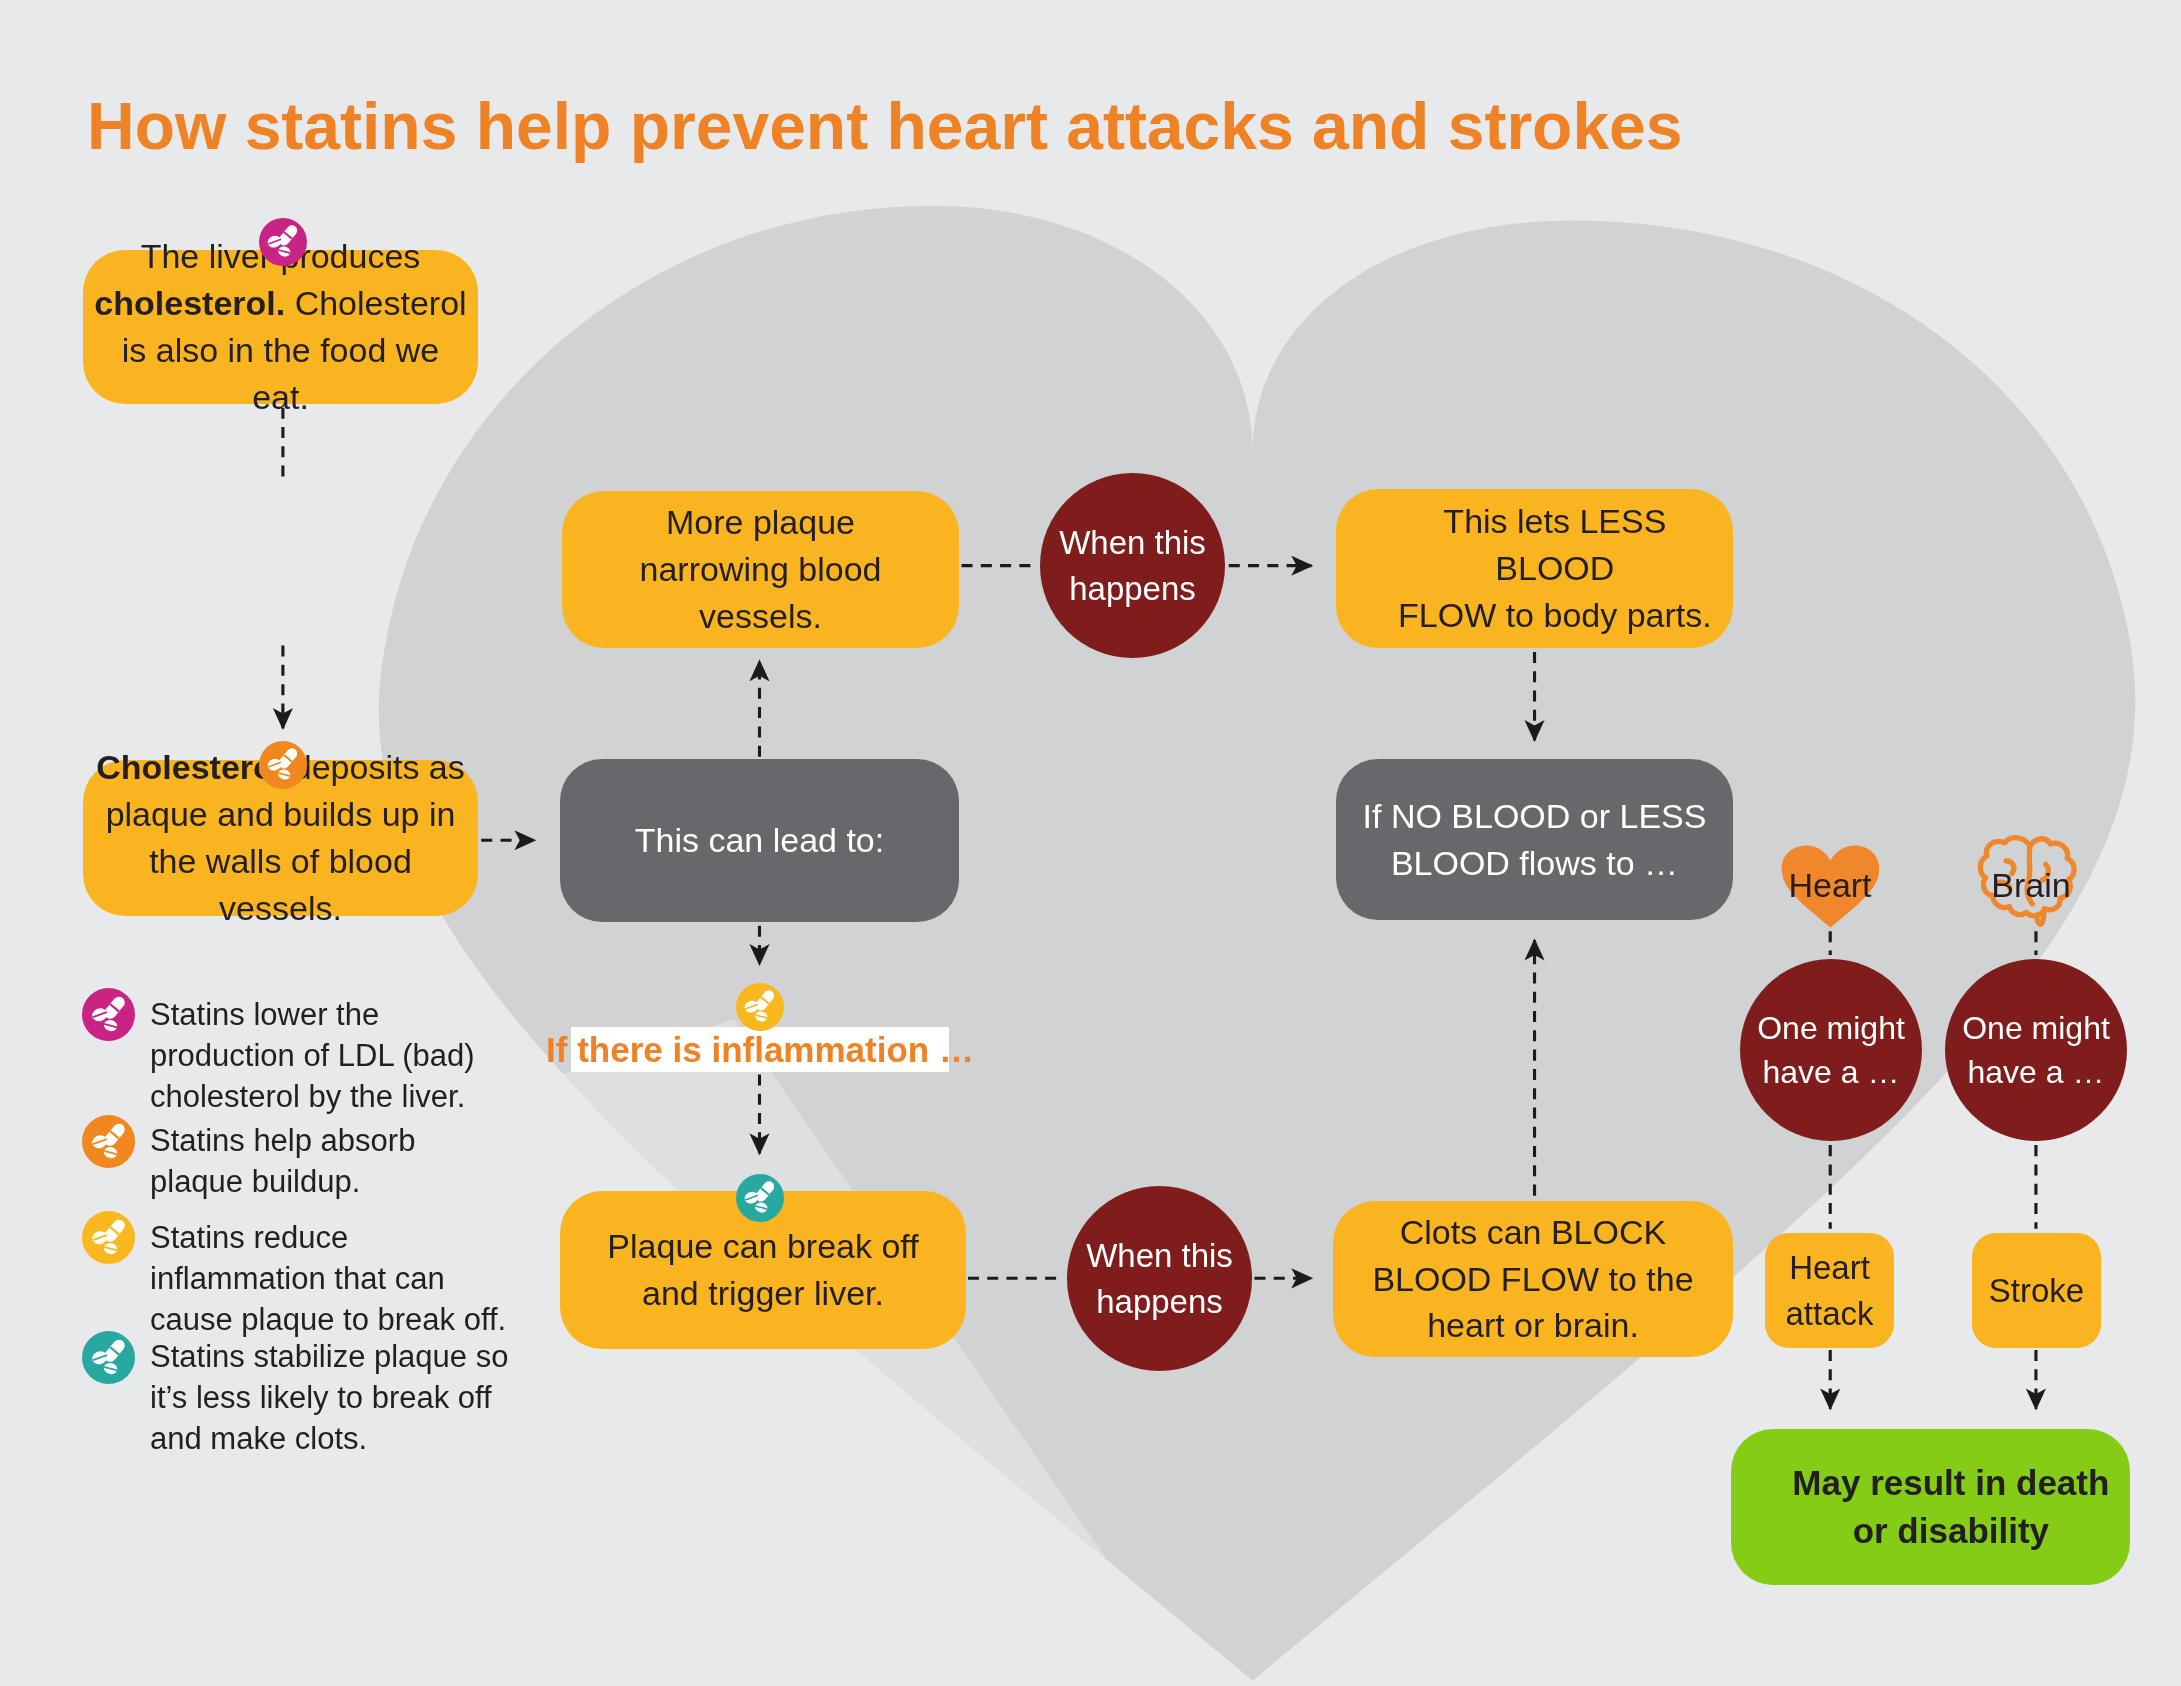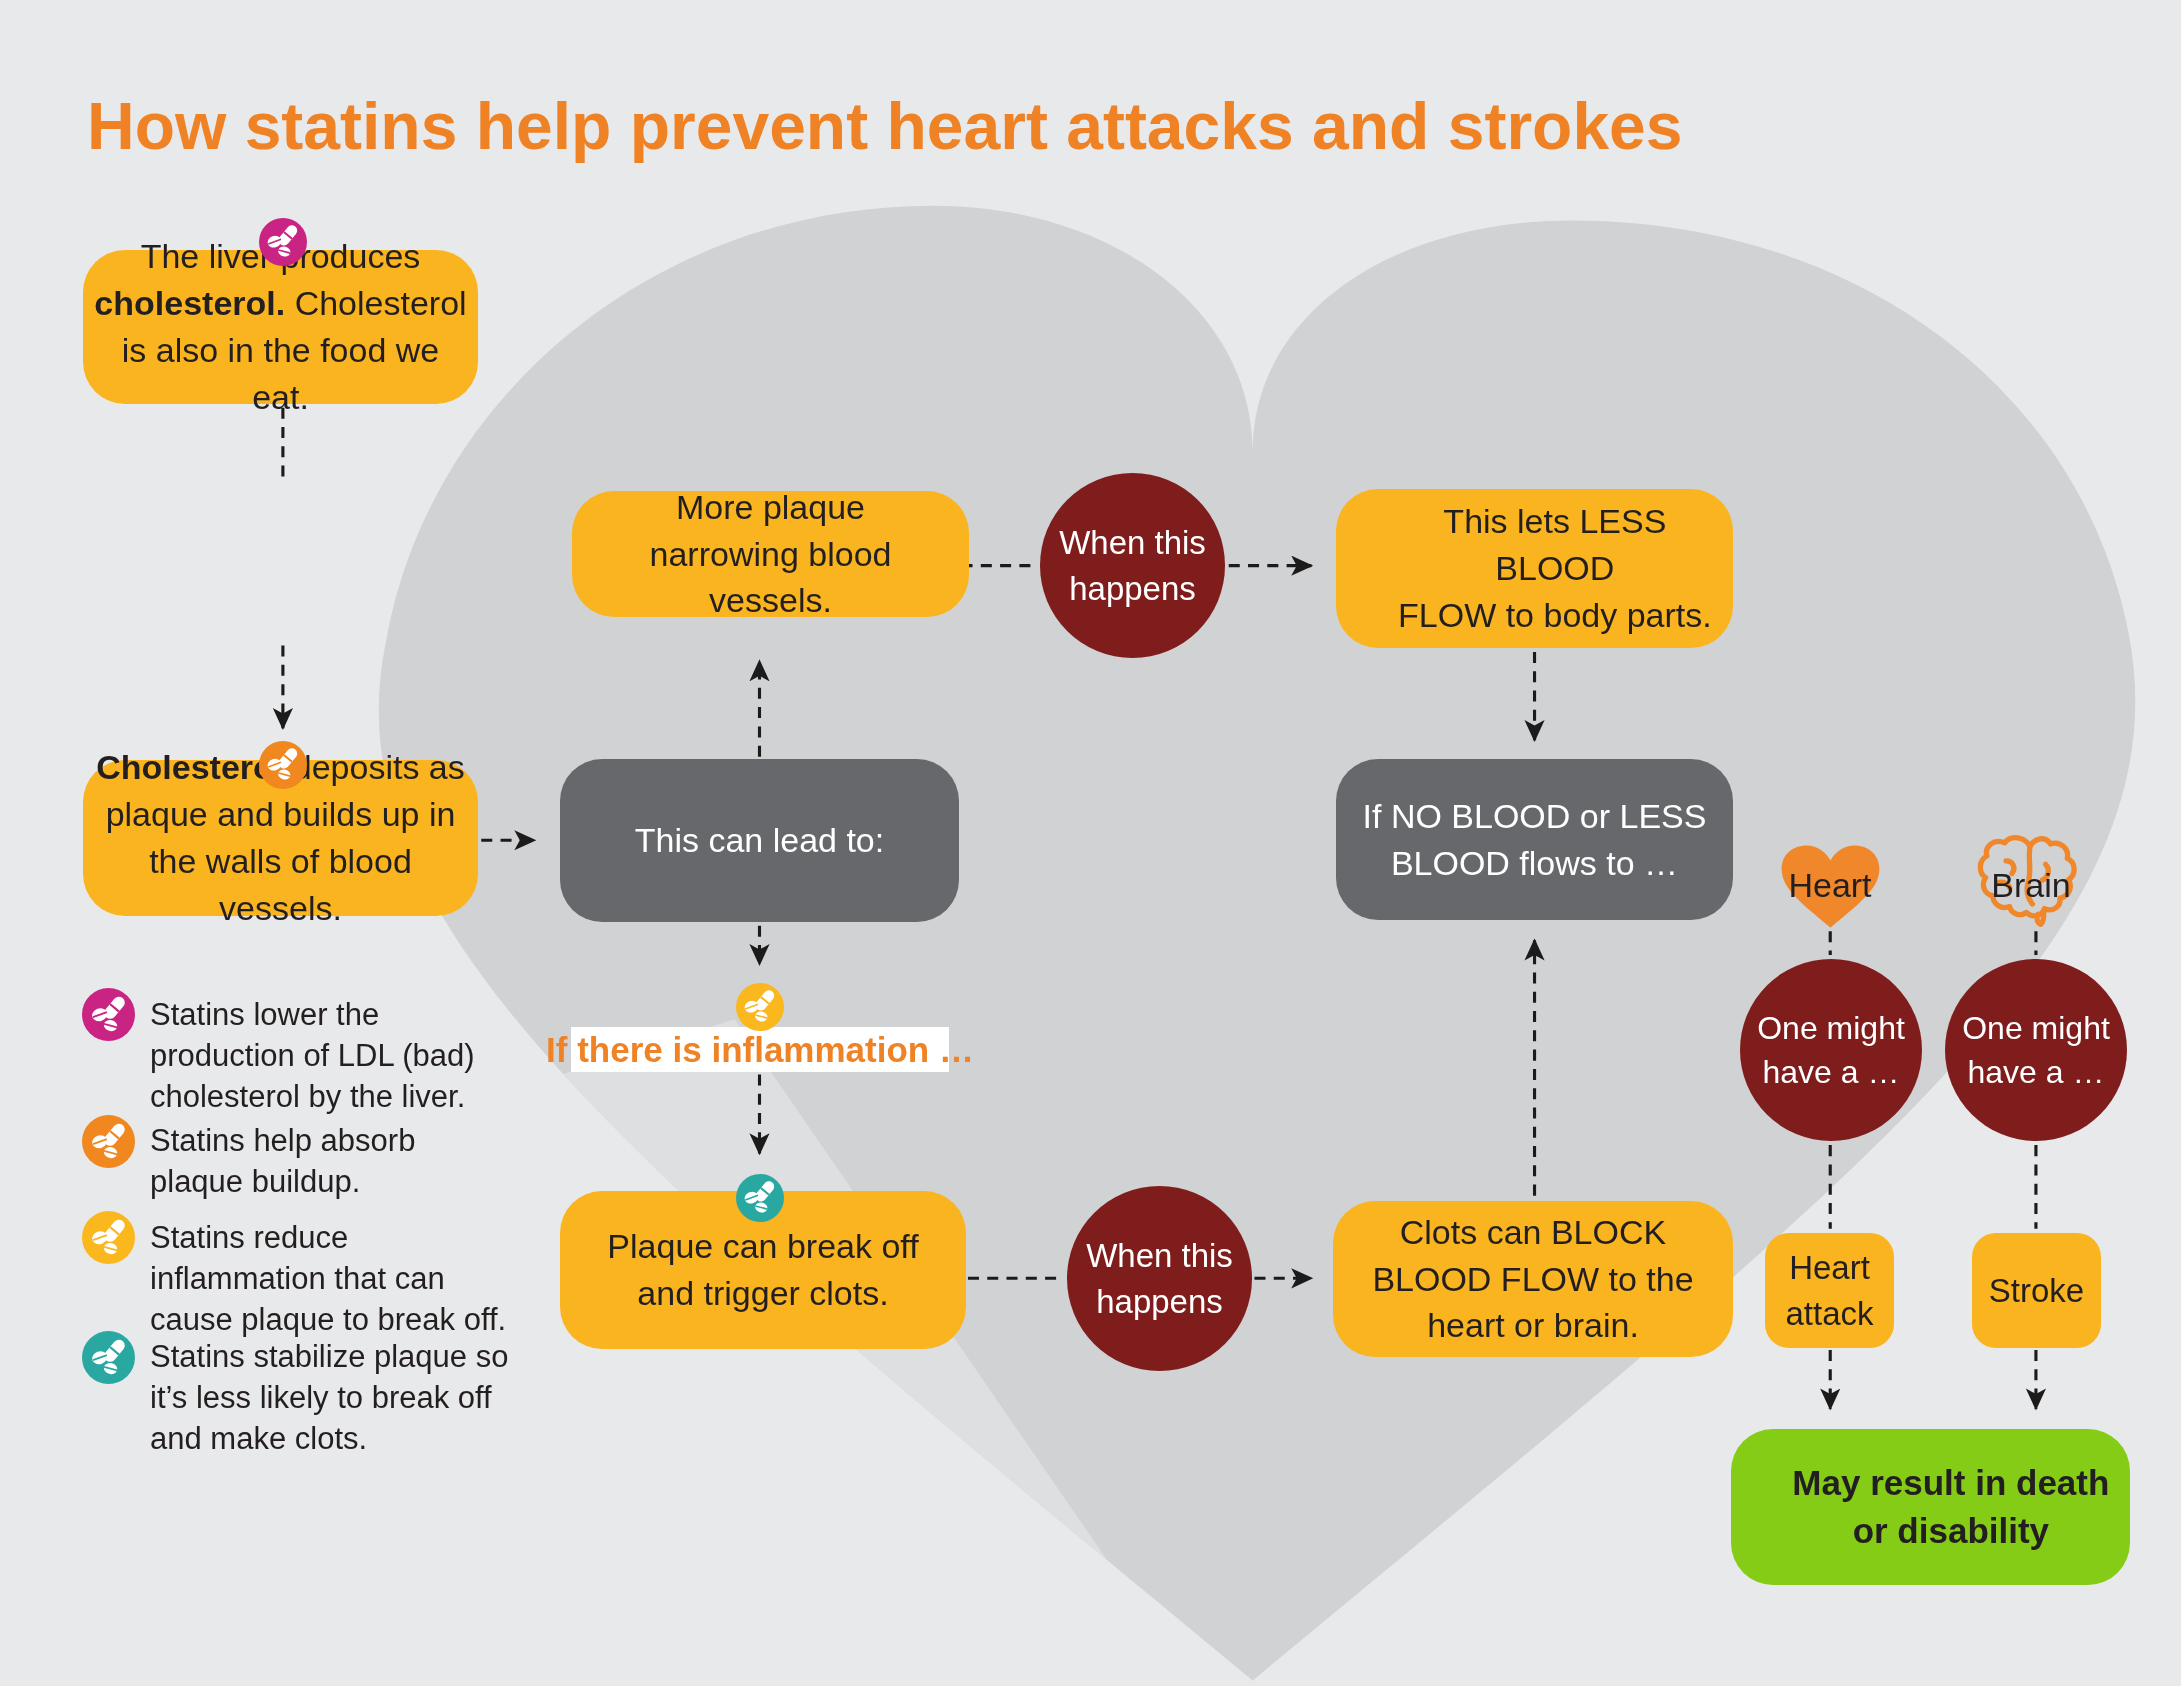--- a/index.html
+++ b/index.html
@@ -108,30 +108,30 @@
 
   <div class="node amber" style="left:83px;top:250px;width:395px;height:154px;"><div><span>The liver produces
 </span><b>cholesterol.</b><span> Cholesterol
 is also in the food we eat.</span></div></div>
 
 
   <div class="node amber" style="left:83px;top:760px;width:395px;height:156px;"><div><b>Cholesterol</b><span> deposits as
 plaque and builds up in
 the walls of blood vessels.</span></div></div>
 
-  <div class="node amber" style="left:562px;top:491px;width:397px;height:126px;margin-left:10px;"><span>More plaque
+  <div class="node amber" style="left:562px;top:491px;width:397px;height:157px;"><span>More plaque
 narrowing blood
 vessels.</span></div>
 
   <div class="node dark" style="left:560px;top:759px;width:399px;height:163px;"><span>This can lead to:</span></div>
 
   <div class="strip"><span>If there is inflammation …</span></div>
 
   <div class="node amber" style="left:560px;top:1191px;width:406px;height:158px;"><span>Plaque can break off
-and trigger clots.</span></div>
+and trigger liver.</span></div>
 
   <div class="node circleNode" style="left:1040px;top:473px;width:185px;height:185px;"><span>When this
 happens</span></div>
 
   <div class="node circleNode" style="left:1067px;top:1186px;width:185px;height:185px;"><span>When this
 happens</span></div>
 
   <div class="node amber" style="left:1336px;top:489px;width:397px;height:159px;padding-left:48px;"><span>This lets LESS BLOOD
 FLOW to body parts.</span></div>
 

